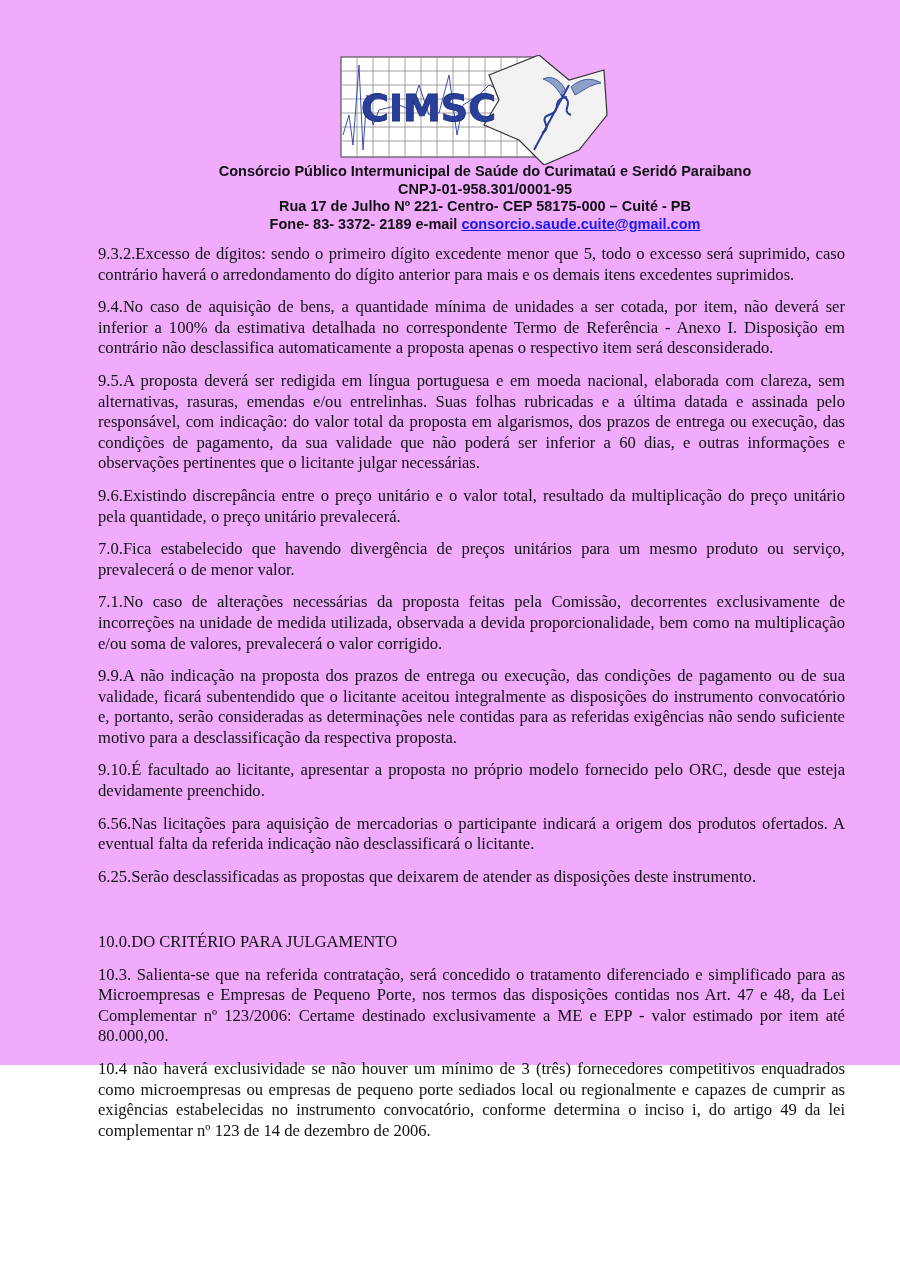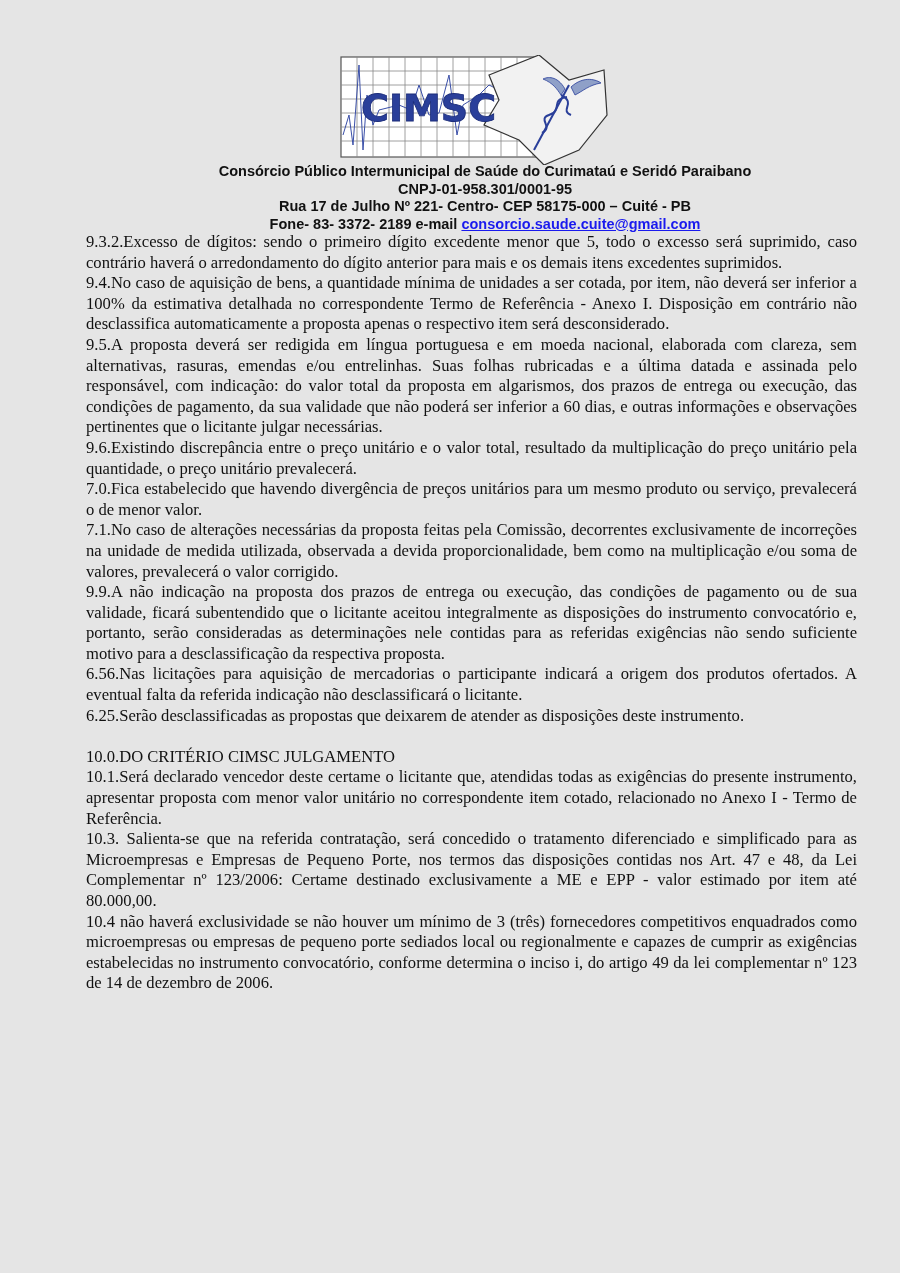--- a/index.html
+++ b/index.html
@@ -1,24 +1,24 @@
 <!DOCTYPE html>
 <html><head>
   <meta charset="utf-8">
   <style>
     html, body { margin: 0; padding: 0; background: #ffffff; }
     body { width: 900px; height: 1273px; position: relative; overflow: hidden; }
-    .page { position: absolute; left: 0; top: 0; width: 900px; height: 1273px; background: #e5e5e5; }
+    .page { position: absolute; left: 0; top: 0; width: 900px; height: 1065px; background: #f0abfc; }
     .logo { position: absolute; left: 339px; top: 55px; width: 270px; height: 110px; }
     .header { position: absolute; left: 0; top: 163px; width: 970px; text-align: center;
       font-family: "Liberation Sans", sans-serif; font-weight: bold; font-size: 14.5px; line-height: 17.5px; color: #111; }
     .header a { color: #1a1aee; }
     .body { position: absolute; left: 86px; top: 232px; width: 771px;
       font-family: "Liberation Serif", serif; font-size: 16.6px; line-height: 20.6px; color: #111; text-align: justify; }
-    .body p { margin: 0; }
+    .body p { margin: 12px; }
     .spacer { height: 20.6px; }
   </style>
 </head>
 <body>
 
 <div class="page">
 
   <svg class="logo" viewBox="0 0 270 110" xmlns="http://www.w3.org/2000/svg">
 
     <rect x="2" y="2" width="200" height="100" fill="#fff" stroke="#555" stroke-width="1.2"></rect>
@@ -66,22 +66,22 @@
   </div>
 
   <div class="body">
     <p>9.3.2.Excesso de dígitos: sendo o primeiro dígito excedente menor que 5, todo o excesso será suprimido, caso contrário haverá o arredondamento do dígito anterior para mais e os demais itens excedentes suprimidos.</p>
     <p>9.4.No caso de aquisição de bens, a quantidade mínima de unidades a ser cotada, por item, não deverá ser inferior a 100% da estimativa detalhada no correspondente Termo de Referência - Anexo I. Disposição em contrário não desclassifica automaticamente a proposta apenas o respectivo item será desconsiderado.</p>
     <p>9.5.A proposta deverá ser redigida em língua portuguesa e em moeda nacional, elaborada com clareza, sem alternativas, rasuras, emendas e/ou entrelinhas. Suas folhas rubricadas e a última datada e assinada pelo responsável, com indicação: do valor total da proposta em algarismos, dos prazos de entrega ou execução, das condições de pagamento, da sua validade que não poderá ser inferior a 60 dias, e outras informações e observações pertinentes que o licitante julgar necessárias.</p>
     <p>9.6.Existindo discrepância entre o preço unitário e o valor total, resultado da multiplicação do preço unitário pela quantidade, o preço unitário prevalecerá.</p>
     <p>7.0.Fica estabelecido que havendo divergência de preços unitários para um mesmo produto ou serviço, prevalecerá o de menor valor.</p>
     <p>7.1.No caso de alterações necessárias da proposta feitas pela Comissão, decorrentes exclusivamente de incorreções na unidade de medida utilizada, observada a devida proporcionalidade, bem como na multiplicação e/ou soma de valores, prevalecerá o valor corrigido.</p>
     <p>9.9.A não indicação na proposta dos prazos de entrega ou execução, das condições de pagamento ou de sua validade, ficará subentendido que o licitante aceitou integralmente as disposições do instrumento convocatório e, portanto, serão consideradas as determinações nele contidas para as referidas exigências não sendo suficiente motivo para a desclassificação da respectiva proposta.</p>
+    <p>9.10.É facultado ao licitante, apresentar a proposta no próprio modelo fornecido pelo ORC, desde que esteja devidamente preenchido.</p>
     <p>6.56.Nas licitações para aquisição de mercadorias o participante indicará a origem dos produtos ofertados. A eventual falta da referida indicação não desclassificará o licitante.</p>
     <p>6.25.Serão desclassificadas as propostas que deixarem de atender as disposições deste instrumento.</p>
     <div class="spacer"></div>
-    <p>10.0.DO CRITÉRIO CIMSC JULGAMENTO</p>
-    <p>10.1.Será declarado vencedor deste certame o licitante que, atendidas todas as exigências do presente instrumento, apresentar proposta com menor valor unitário no correspondente item cotado, relacionado no Anexo I - Termo de Referência.</p>
+    <p>10.0.DO CRITÉRIO PARA JULGAMENTO</p>
     <p>10.3. Salienta-se que na referida contratação, será concedido o tratamento diferenciado e simplificado para as Microempresas e Empresas de Pequeno Porte, nos termos das disposições contidas nos Art. 47 e 48, da Lei Complementar nº 123/2006: Certame destinado exclusivamente a ME e EPP - valor estimado por item até 80.000,00.</p>
     <p>10.4 não haverá exclusividade se não houver um mínimo de 3 (três) fornecedores competitivos enquadrados como microempresas ou empresas de pequeno porte sediados local ou regionalmente e capazes de cumprir as exigências estabelecidas no instrumento convocatório, conforme determina o inciso i, do artigo 49 da lei complementar nº 123 de 14 de dezembro de 2006.</p>
   </div>
 
 </div>
 
 </body></html>

